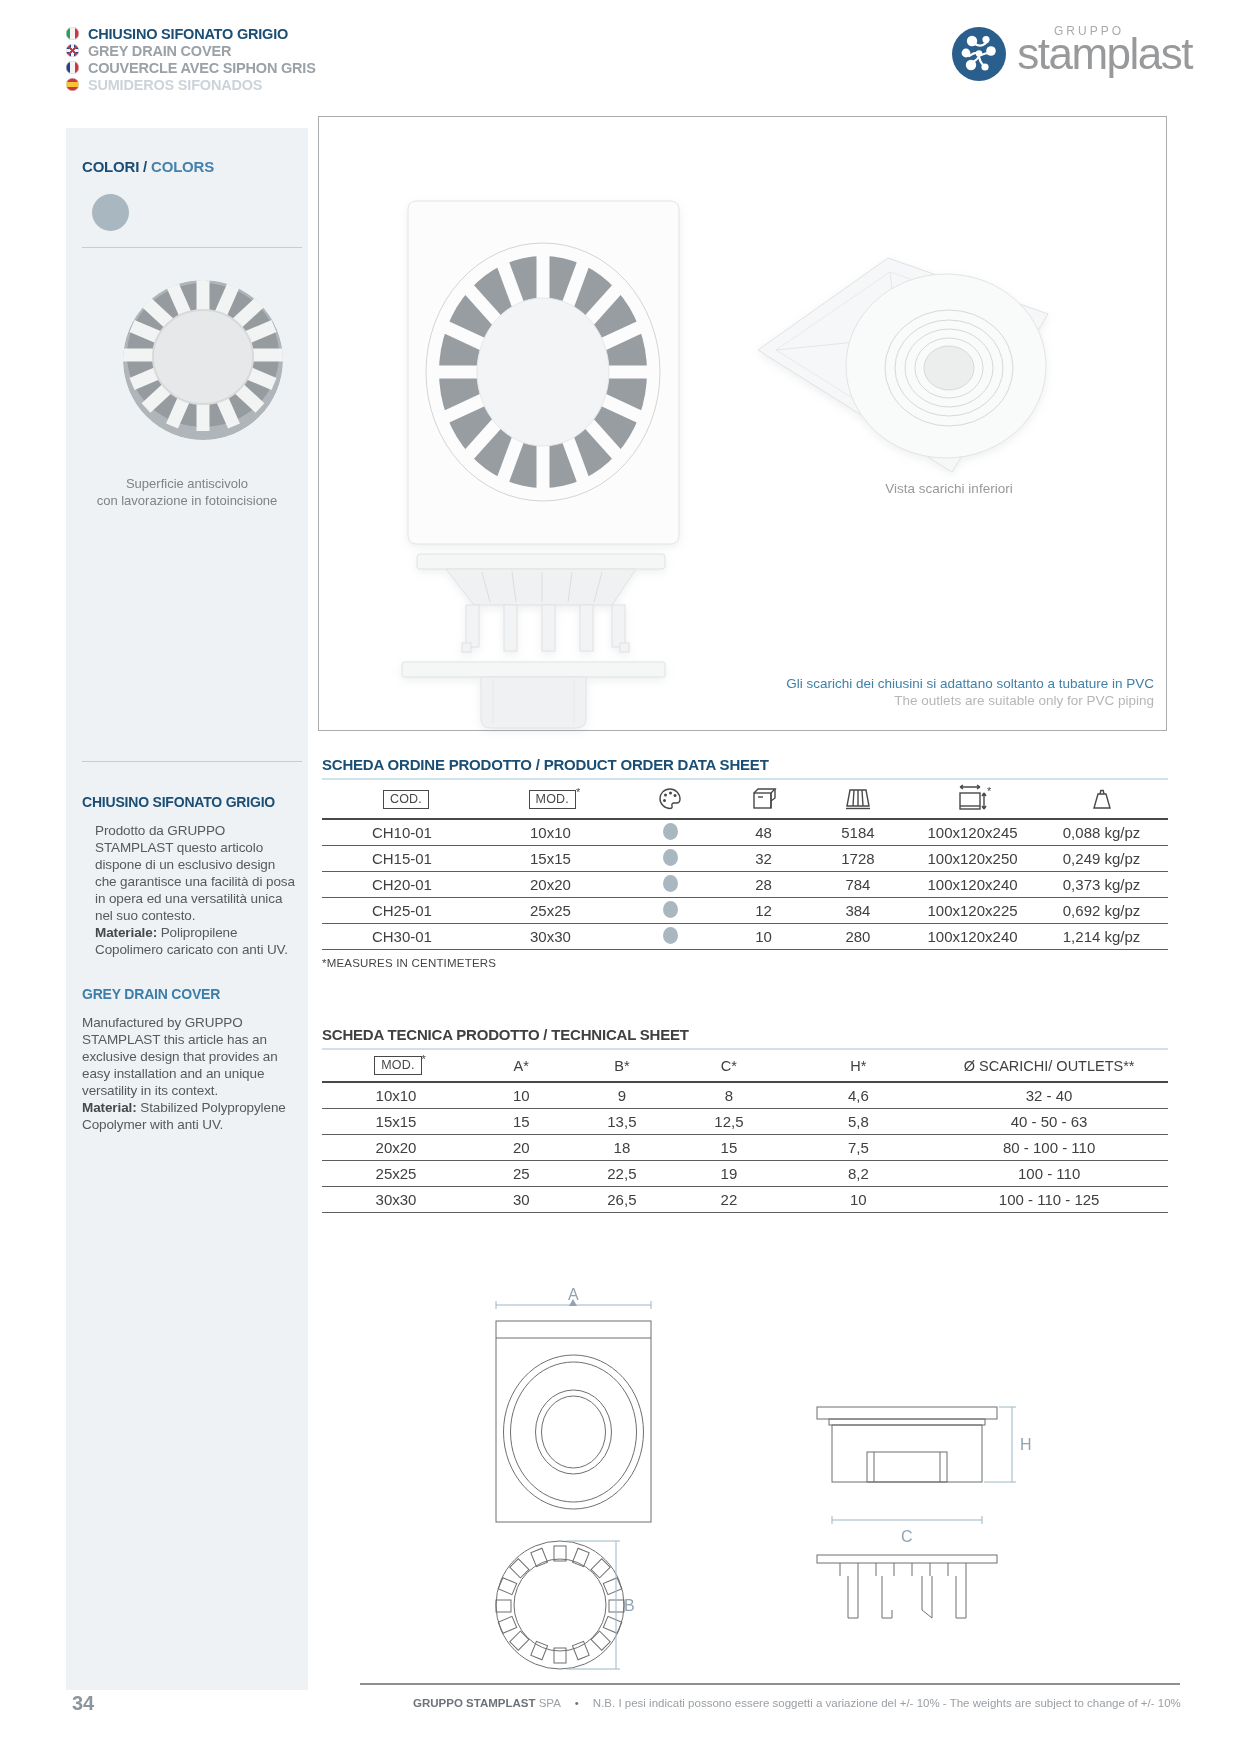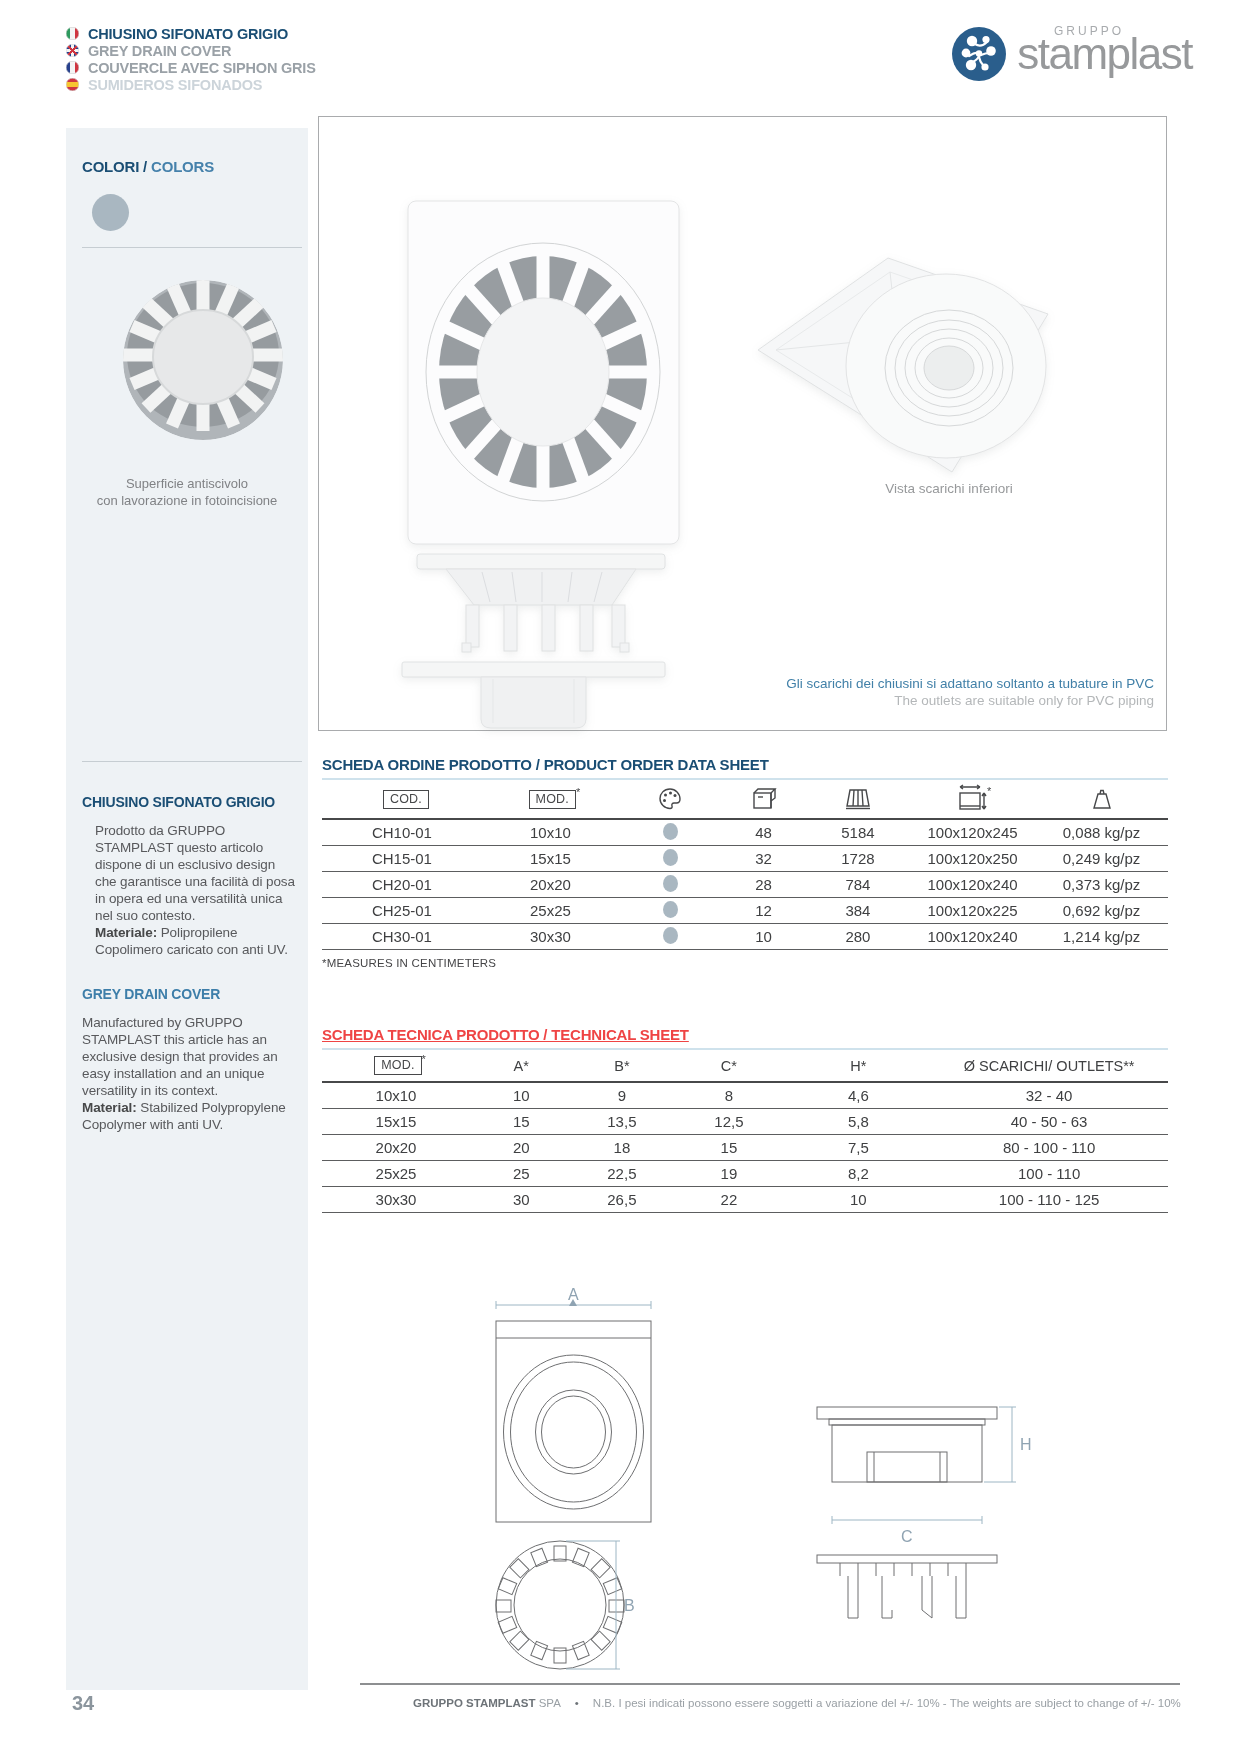--- a/index.html
+++ b/index.html
@@ -44,21 +44,21 @@
   
   .imgbox{position:absolute;left:318px;top:116px;width:849px;height:615px;border:1px solid #a9abad;background:#fff;box-sizing:border-box;}
   .ph{position:absolute;filter:drop-shadow(0 3px 4px rgba(90,95,100,.10));}
   .imgbox-caption{position:absolute;left:500px;top:364px;width:260px;text-align:center;font-size:13.5px;color:#97999b;}
   .pvc-note{position:absolute;right:12px;top:558px;text-align:right;line-height:17px;font-size:13.5px;}
   .pvc-it{color:#4180a8;} .pvc-en{color:#b4b7b9;}
 
   
   .tbl-wrap{position:absolute;left:322px;width:846px;}
   .tbl-title{font-size:15px;font-weight:bold;letter-spacing:-.2px;margin:0 0 0 0;padding-bottom:5px;border-bottom:2px solid #cfe2ec;}
-  .t1 .tbl-title{color:#1a4e74;} .t2 .tbl-title{color:#ef4444;text-decoration:underline;}
+  .t1 .tbl-title{color:#1a4e74;} .t2 .tbl-title{color:#404040;}
   table{border-collapse:collapse;width:100%;table-layout:fixed;}
   td,th{padding:0;text-align:center;font-weight:normal;}
   .t1 thead th{height:38px;vertical-align:middle;border-bottom:2px solid #47484a;}
   .t1 tbody td{height:25px;font-size:15px;color:#3f4042;border-bottom:1px solid #5c5d5f;}
   .t2 thead th{height:31px;font-size:14.5px;color:#3f4042;vertical-align:middle;border-bottom:2px solid #47484a;}
   .t2 tbody td{height:25px;font-size:15px;color:#3f4042;border-bottom:1px solid #5c5d5f;}
   .boxed{display:inline-block;border:1.5px solid #47484a;padding:1px 6px 2px 6px;font-size:12.5px;color:#47484a;letter-spacing:.2px;margin-left:8px;}
   .hdr-sup{font-size:11px;vertical-align:top;position:relative;top:-3px;color:#47484a;}
   .dot{display:inline-block;width:15px;height:17px;border-radius:50%;}
   .tbl-note{font-size:11.5px;color:#454547;letter-spacing:.2px;margin-top:7px;}

